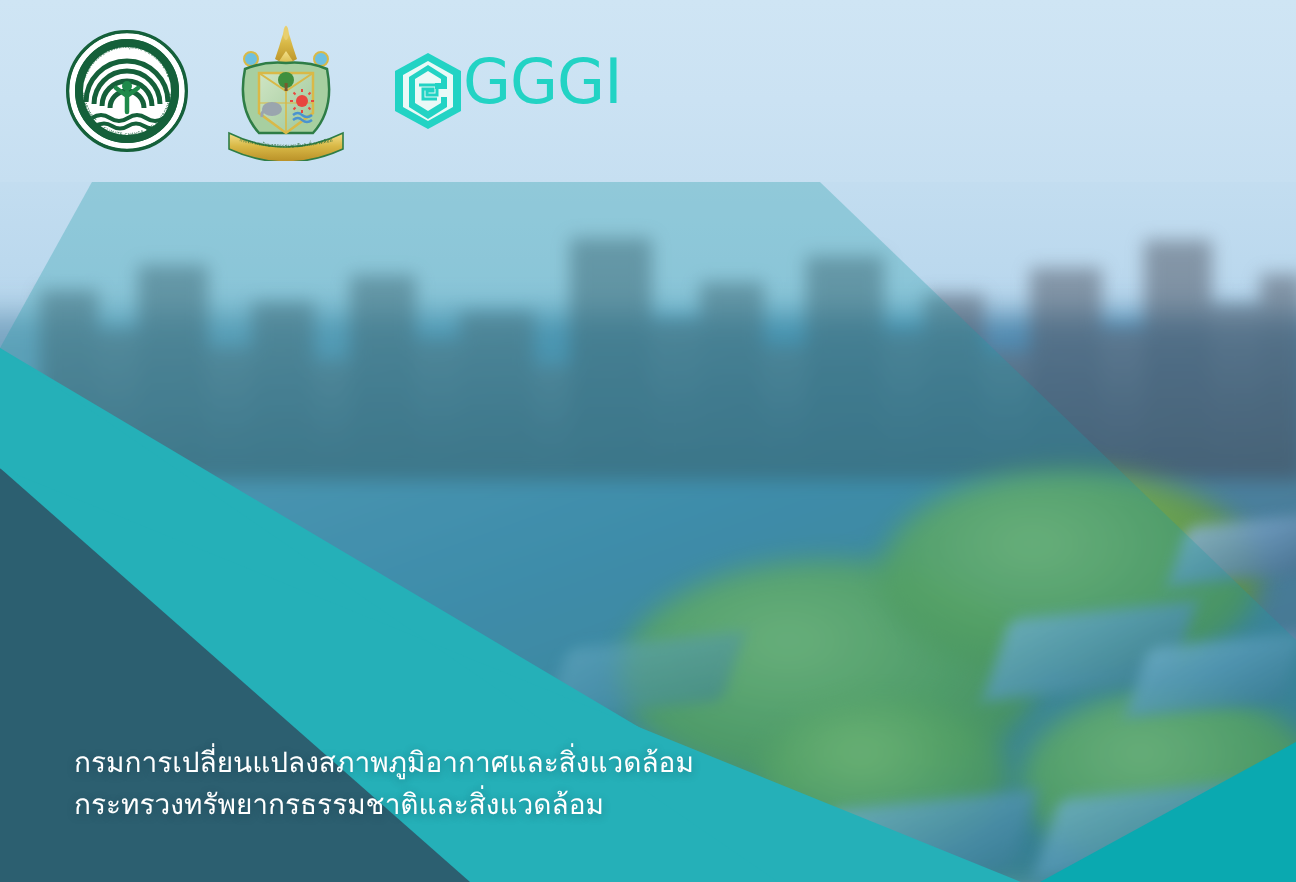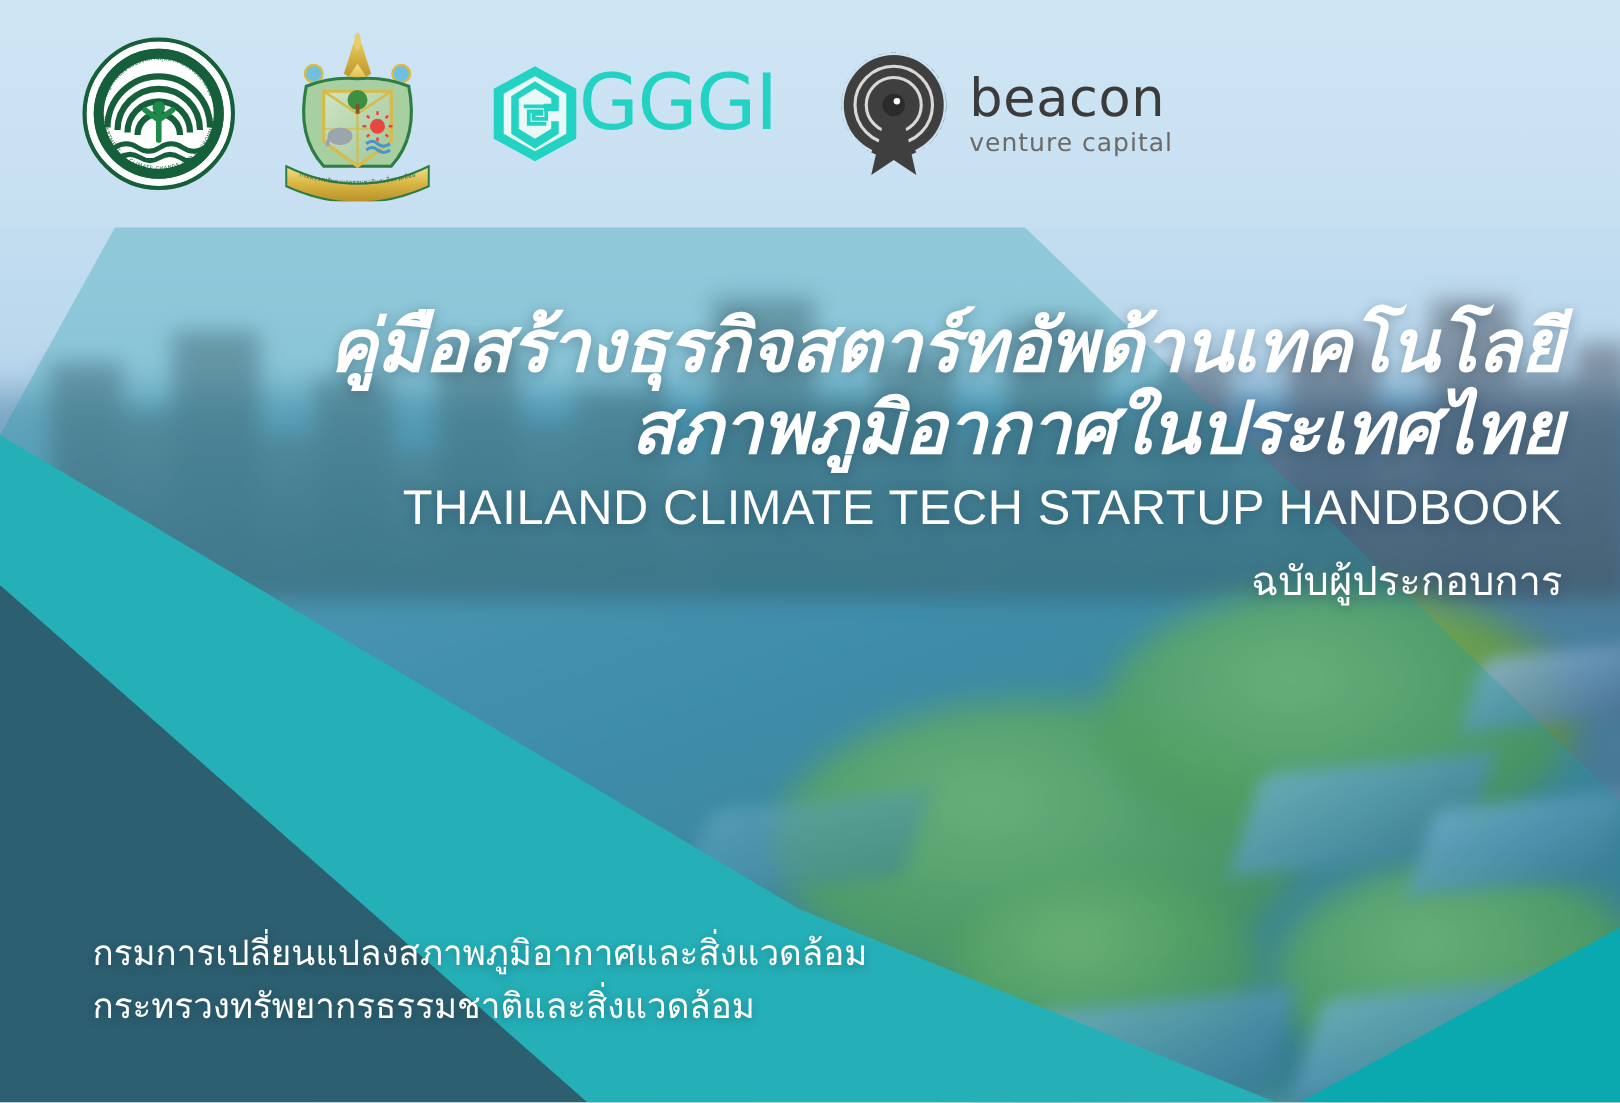--- a/index.html
+++ b/index.html
@@ -317,44 +317,22 @@
     <div class="logo gggi">
       <svg class="mark" viewBox="0 0 74 80">
         <polygon points="37,2 70,20 70,60 37,78 4,60 4,20" fill="#22d3c4"></polygon>
         <polygon points="37,10 62,24 62,56 37,70 12,56 12,24" fill="#eaf9f7"></polygon>
         <path d="M37,14 L56,26 L56,38 L44,38 L44,32 L50,32 L50,28 L37,20 L24,28 L24,52 L37,60 L50,52 L50,46 L56,46 L56,56 L37,68 L18,56 L18,26 Z" fill="#22d3c4"></path>
         <path d="M28,34 L46,34 L46,44 L36,44 L36,40 L42,40 L42,38 L32,38 L32,48 L46,48" fill="none" stroke="#22d3c4" stroke-width="3"></path>
       </svg>
       <span class="word">GGGI</span>
     </div>
 
-    <div class="logo beacon">
-      <svg class="mark" viewBox="0 0 92 102">
-        <path d="M46 2 A42 42 0 1 1 45.9 2 Z M46 2 A42 42 0 0 0 28 82 L42 50 A14 14 0 1 1 50 50 L64 82 A42 42 0 0 0 46 2 Z" fill="#3f3f3f"></path>
-        <circle cx="46" cy="44" r="40" fill="#3f3f3f"></circle>
-        <circle cx="46" cy="44" r="31" fill="none" stroke="#d8d8d8" stroke-width="2.5"></circle>
-        <circle cx="46" cy="44" r="22" fill="none" stroke="#d8d8d8" stroke-width="2.5"></circle>
-        <circle cx="46" cy="44" r="14" fill="#3f3f3f"></circle>
-        <circle cx="46" cy="44" r="9" fill="#2b2b2b"></circle>
-        <circle cx="48.5" cy="41" r="2.6" fill="#ffffff"></circle>
-        <path d="M38 56 L28 100 L46 88 L64 100 L54 56 Z" fill="#3f3f3f"></path>
-      </svg>
-      <span class="txt">
-        <span class="b1">beacon</span>
-        <span class="b2">venture capital</span>
-      </span>
-    </div>
-
-  </div>
-
-  <div class="titles">
-    <div class="t-th">คู่มือสร้างธุรกิจสตาร์ทอัพด้านเทคโนโลยี</div>
-    <div class="t-th">สภาพภูมิอากาศในประเทศไทย</div>
-    <div class="t-en">THAILAND CLIMATE TECH STARTUP HANDBOOK</div>
-    <div class="t-sub">ฉบับผู้ประกอบการ</div>
-  </div>
+
+  </div>
+
 
   <div class="org">
     <div>กรมการเปลี่ยนแปลงสภาพภูมิอากาศและสิ่งแวดล้อม</div>
     <div>กระทรวงทรัพยากรธรรมชาติและสิ่งแวดล้อม</div>
   </div>
 
 </div>
 
 </body></html>

